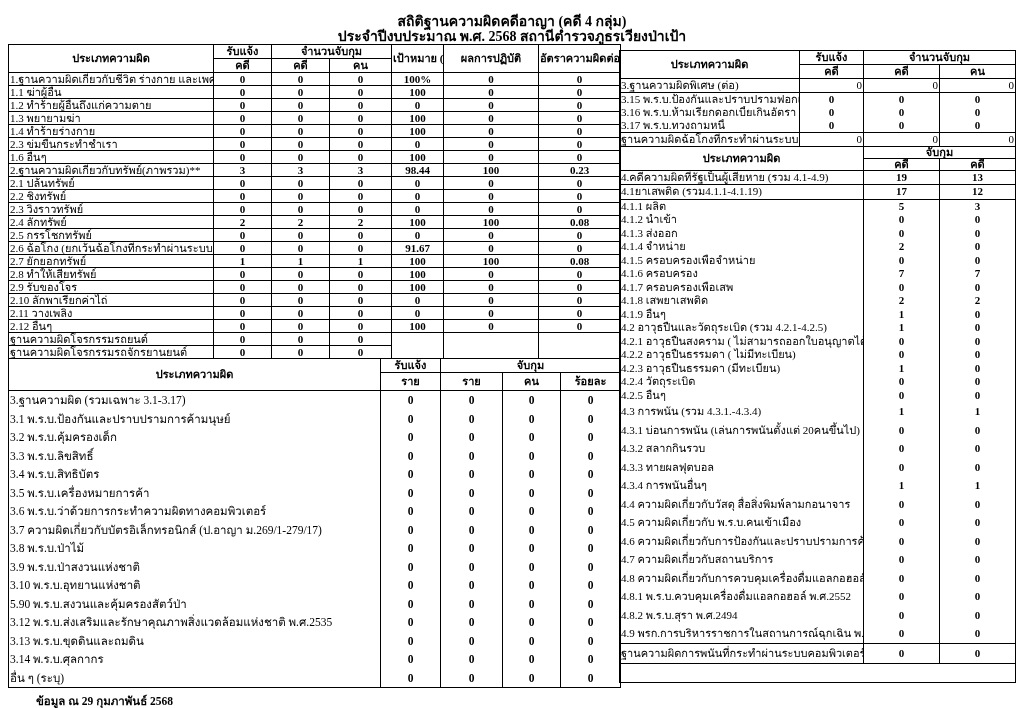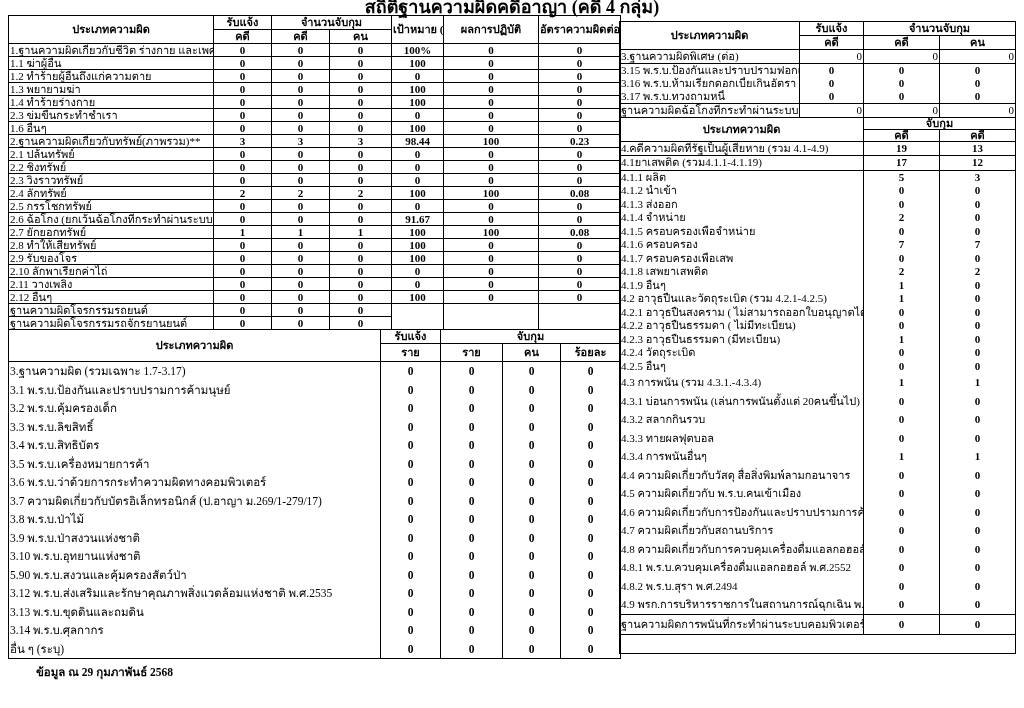--- a/index.html
+++ b/index.html
@@ -1,18 +1,18 @@
 <!DOCTYPE html>
 <html><head>
 <meta charset="utf-8">
 <style>
   html,body{margin:0;padding:0;background:#ffffff;}
   .page{position:relative;width:1024px;height:708px;background:#ffffff;color:#000;
         font-family:"Liberation Serif","DejaVu Serif",serif;overflow:hidden;}
-  .titles{text-align:center;padding-top:0;font-weight:bold;font-size:18px;line-height:15px;}
+  .titles{text-align:center;padding-top:14px;font-weight:bold;font-size:14px;line-height:15px;}
   .content{display:flex;align-items:center;margin-left:8px;width:1008px;}
   .left-stack{width:612px;}
   .right-stack{width:396px;margin-left:-1px;}
   table.tbl{border-collapse:collapse;table-layout:fixed;border:1.5px solid #000;width:100%;}
   .tbl th{border:1px solid #000;font-weight:bold;text-align:center;font-size:11px;
           padding:0 1px;overflow:hidden;white-space:nowrap;}
   .tbl td{padding:0 1px;overflow:hidden;white-space:nowrap;font-size:11px;}
   .lbl{text-align:left;padding-left:3px;}
   .num{font-weight:bold;text-align:center;}
   .plainnum{font-weight:normal;text-align:right;padding-right:4px;}
@@ -41,20 +41,21 @@
   .trb tr.filler td{height:18px;border-bottom:none;}
   .footer{margin:4px 0 0 36px;font-weight:bold;font-size:11.5px;}
 </style>
 </head>
 <body>
 
 <div class="page">
 
   <div class="titles">
     <div>สถิติฐานความผิดคดีอาญา (คดี 4 กลุ่ม)</div>
+    <div>ประจำปีงบประมาณ พ.ศ. 2568 สถานีตำรวจภูธรเวียงป่าเป้า</div>
   </div>
 
   <div class="content">
 
     <div class="left-stack">
 
       <table class="tbl ta">
         <colgroup>
           <col style="width:205px">
             <col style="width:58px">
@@ -294,21 +295,21 @@
           </tr>
           <tr class="h2">
             <th>ราย</th>
             <th>ราย</th>
             <th>คน</th>
             <th>ร้อยละ</th>
           </tr>
         </thead>
         <tbody>
             <tr>
-              <td class="lbl">3.ฐานความผิด (รวมเฉพาะ 1.7-3.17)</td>
+              <td class="lbl">3.ฐานความผิด (รวมเฉพาะ 3.1-3.17)</td>
               <td class="num">0</td>
               <td class="num">0</td>
               <td class="num">0</td>
               <td class="num">0</td>
             </tr>
             <tr>
               <td class="lbl">3.1 พ.ร.บ.ป้องกันและปราบปรามการค้ามนุษย์</td>
               <td class="num">0</td>
               <td class="num">0</td>
               <td class="num">0</td>

